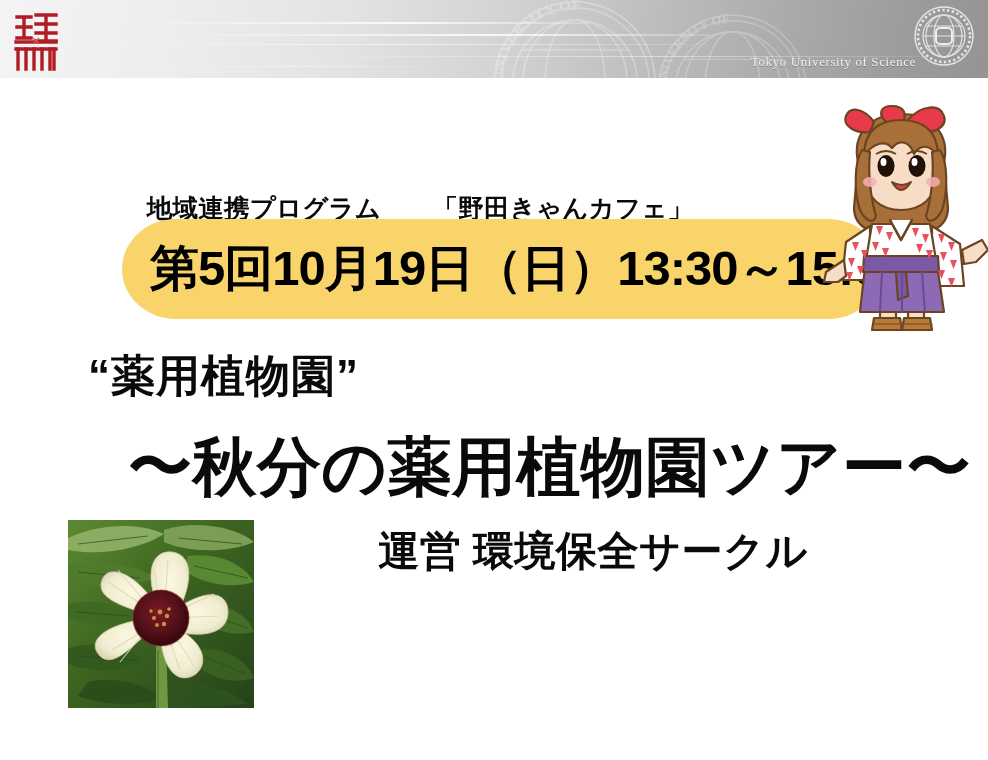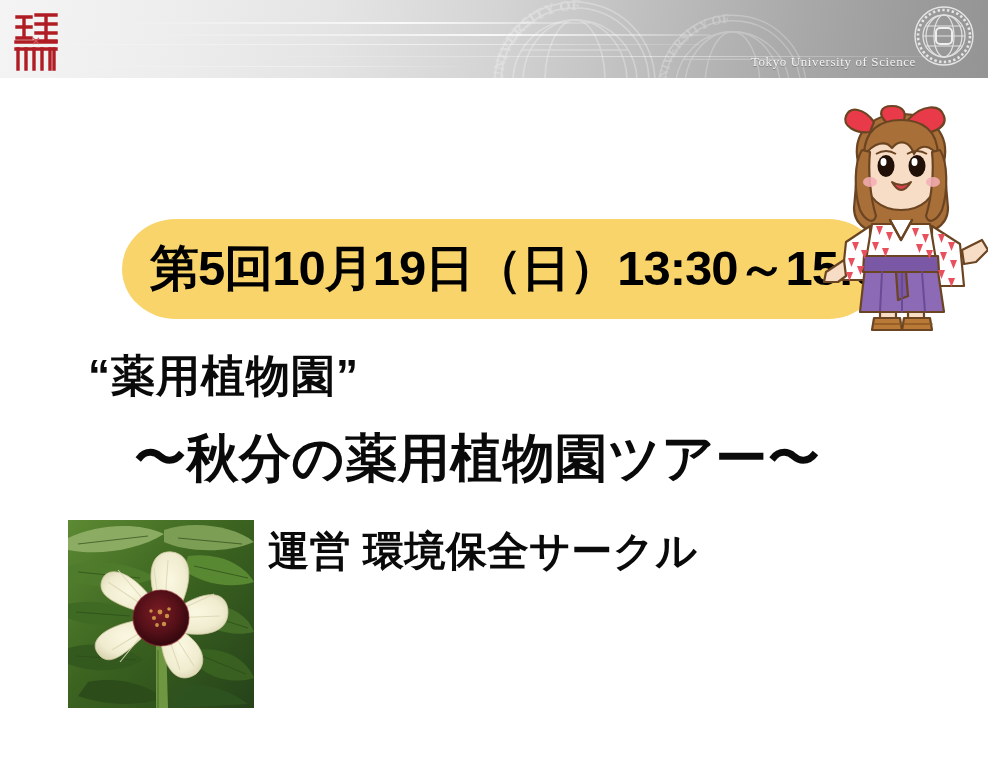--- a/index.html
+++ b/index.html
@@ -89,36 +89,36 @@
   
   #mascot { position:absolute; left:812px; top:100px; width:178px; height:232px; }
 
   
   #main-title-1 {
     position:absolute; left:88px; top:347px;
     font-weight:bold; font-size:44px; letter-spacing:1px;
     color:#0a0a0a; white-space:pre;
   }
   #main-title-2 {
-    position:absolute; left:134px; top:424px;
-    font-weight:bold; font-size:52px; letter-spacing:.5px;
+    position:absolute; left:128px; top:424px;
+    font-weight:bold; font-size:64px; letter-spacing:.5px;
     color:#0a0a0a; white-space:pre;
   }
 
   
   #flower-photo {
     position:absolute; left:68px; top:520px; width:186px; height:188px;
     overflow:hidden; background:#2e4a1d;
   }
   #flower-photo svg { display:block; }
 
   
   #organizer-block {
     position:absolute; left:268px; top:524px; width:540px;
-    text-align:left;
+    text-align:right;
     font-weight:bold;
     color:#0a0a0a;
   }
   #organizer-line1 { font-size:41px; line-height:54px; letter-spacing:.5px; white-space:pre; }
   #organizer-line2 { font-size:42px; line-height:60px; letter-spacing:.5px; white-space:pre; }
 </style>
 </head>
 <body>
 
 <div id="header-band">
@@ -199,20 +199,21 @@
         <path d="M6 41 h40"></path>
       </g>
       <g stroke="#d4555b" stroke-width="1.2" fill="none">
         <path d="M23 30 l6 6 M29 30 l-6 6"></path>
       </g>
     </svg>
   </div>
 </div>
 
 <div id="subtitle-block">
+  <div>地域連携プログラム　　「野田きゃんカフェ」</div>
 </div>
 
 <div id="date-band"></div>
 <div id="date-text">第5回10月19日（日）13:30～15:00</div>
 
 <div id="mascot">
   <svg width="178" height="232" viewBox="0 0 178 232">
     <g stroke="#6b4422" stroke-width="2.2" stroke-linejoin="round" stroke-linecap="round">
 
       <path d="M46 62 C40 34 58 14 89 14 C120 14 138 34 132 62 L136 108 C136 126 120 136 89 136 C58 136 42 126 42 108 Z" fill="#a87038"></path>

